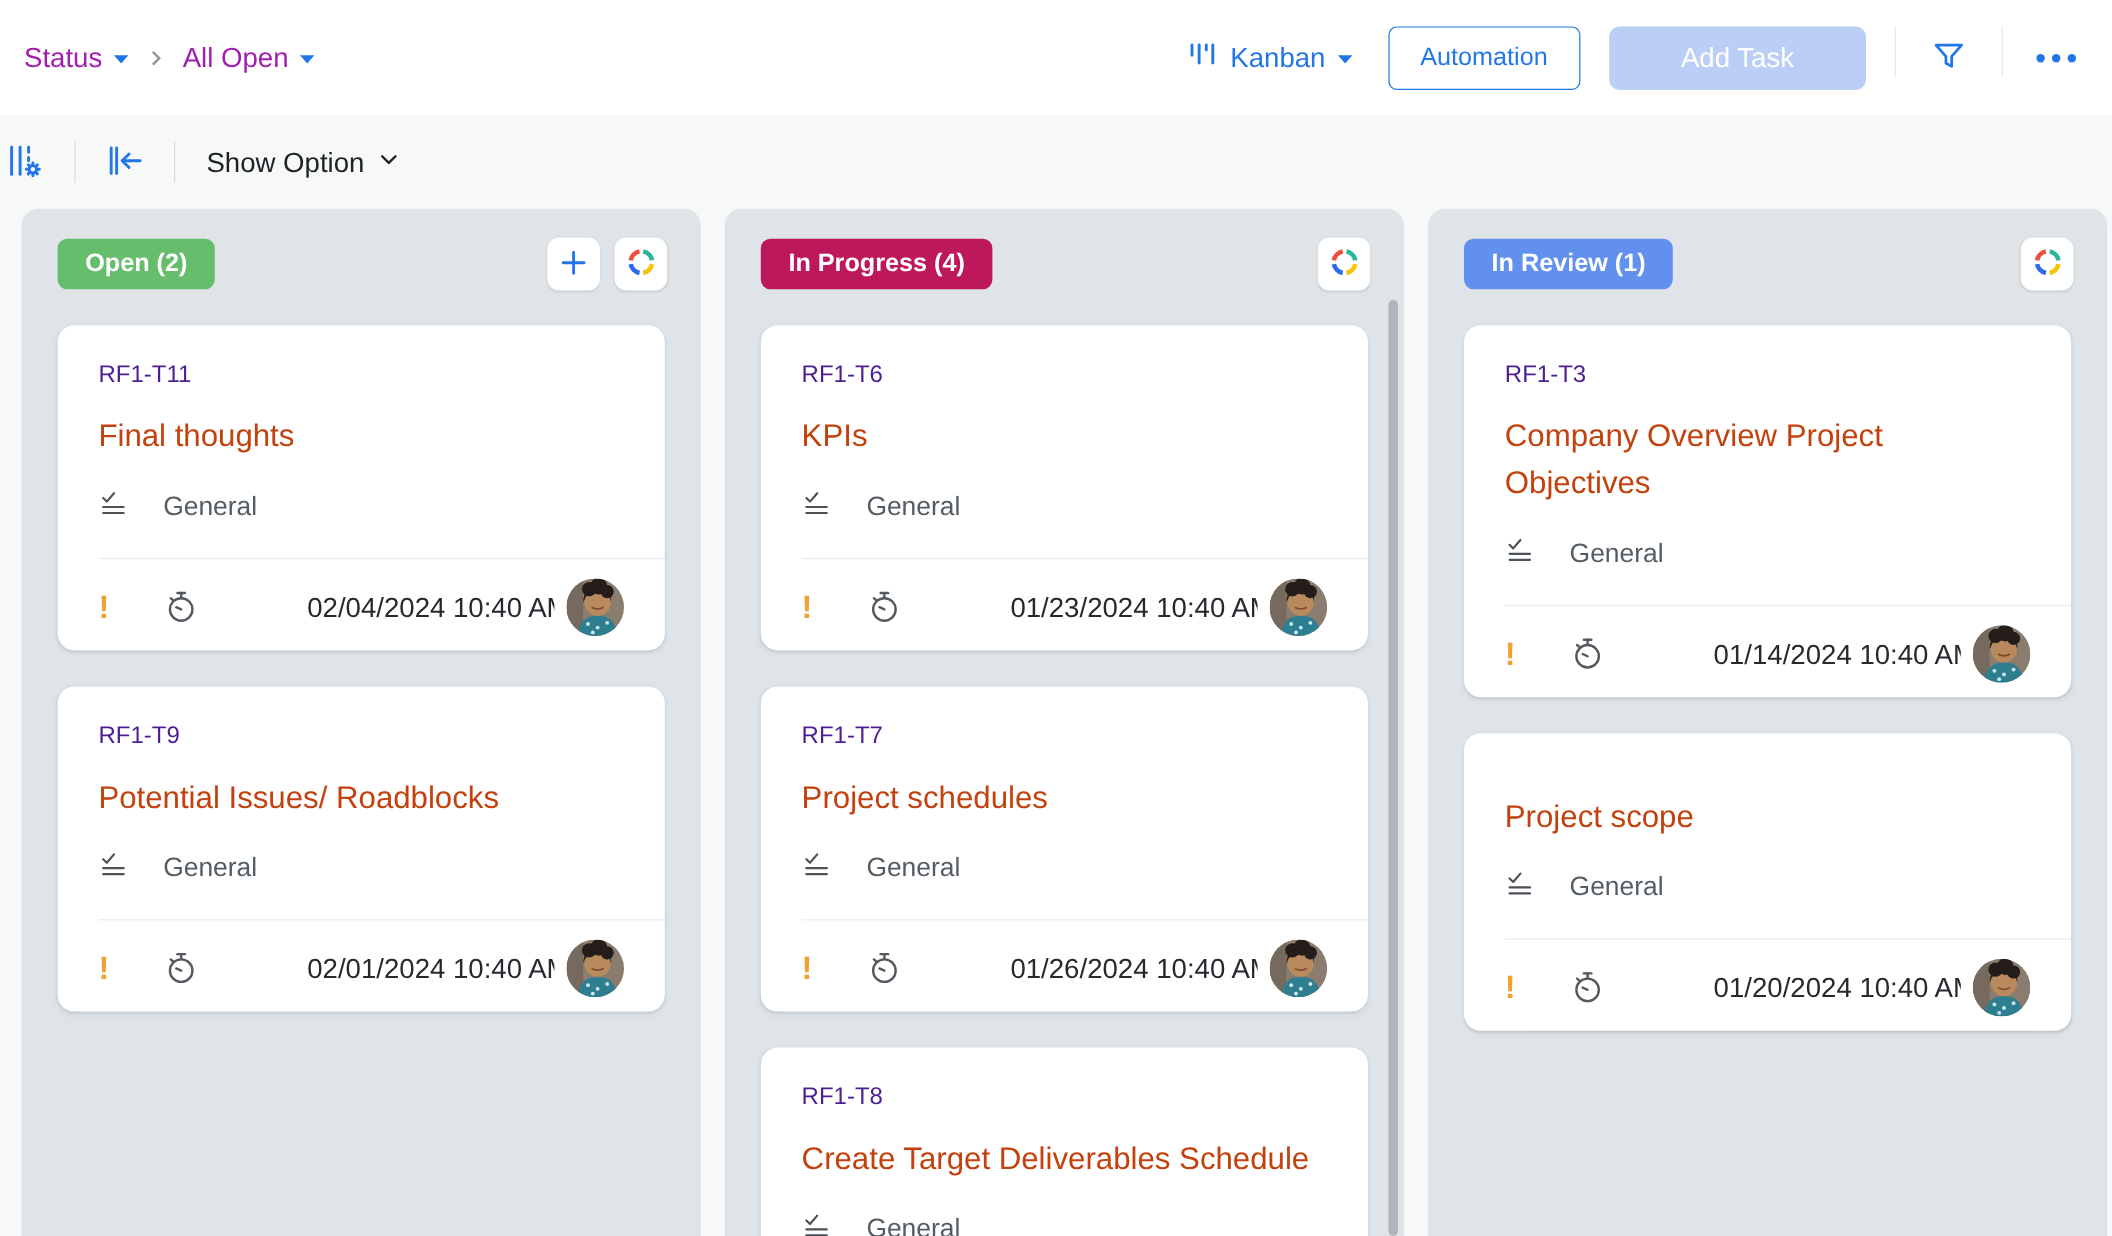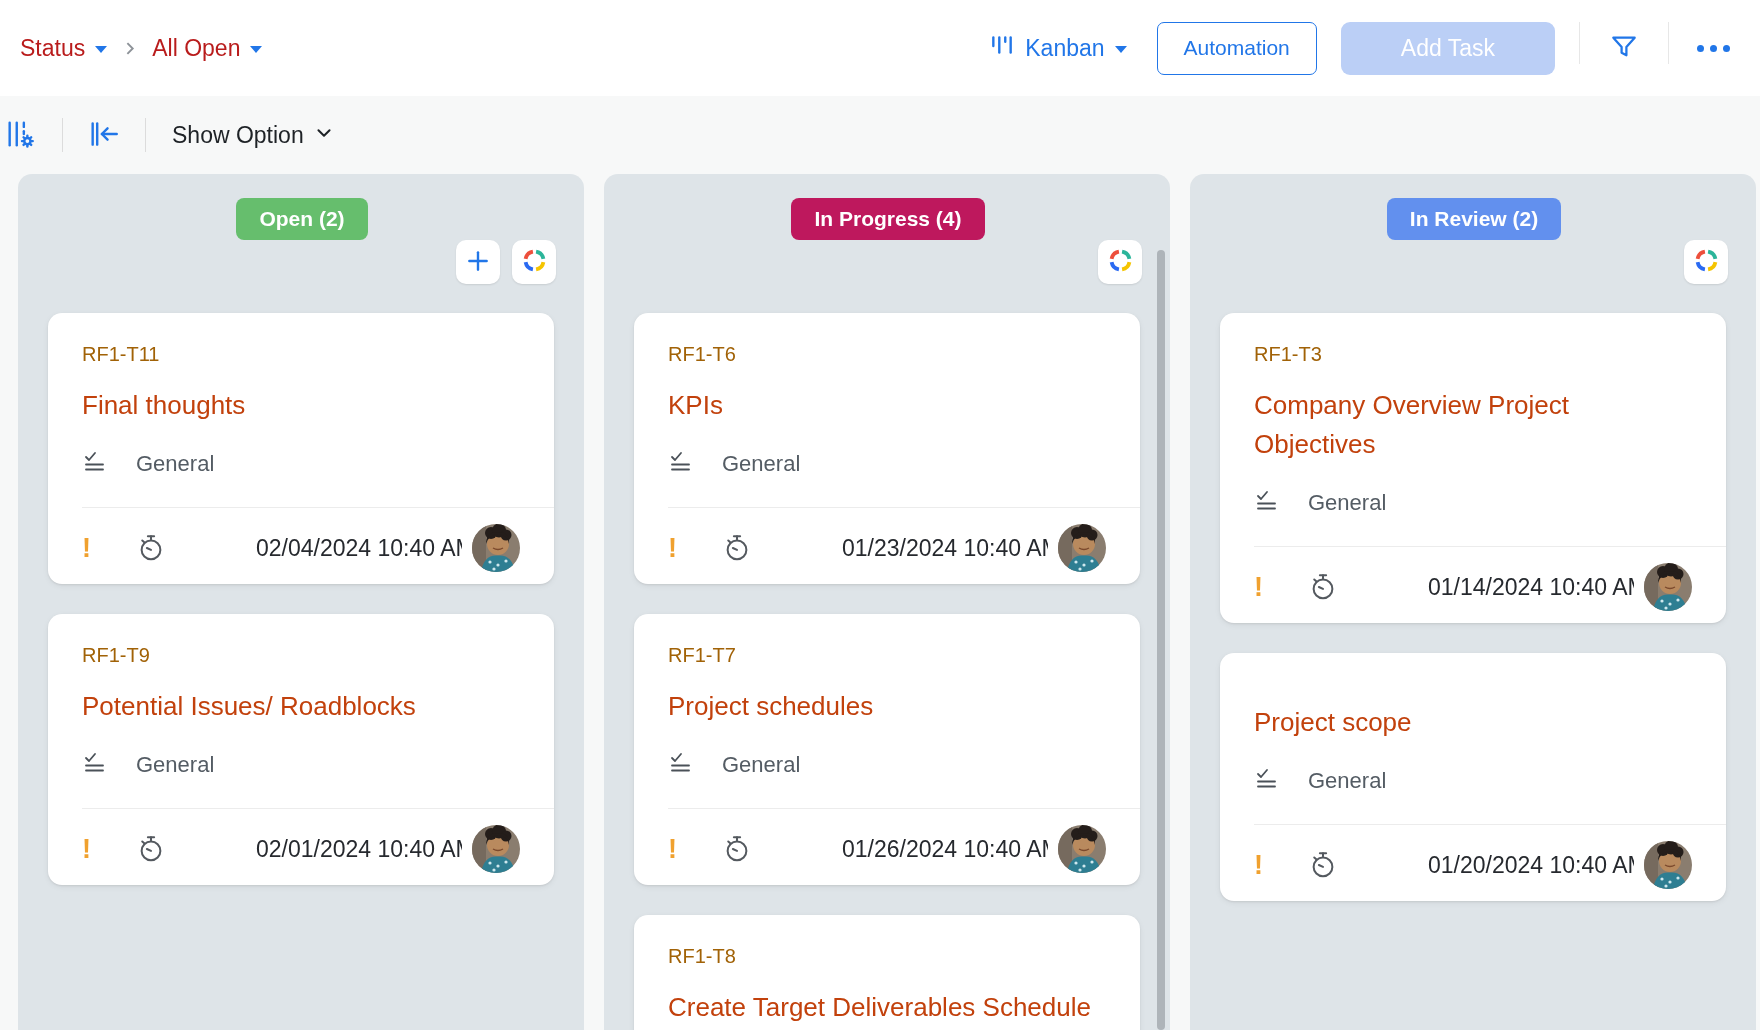--- a/index.html
+++ b/index.html
@@ -3,21 +3,21 @@
 <meta charset="utf-8">
 <style>
   * { margin:0; padding:0; box-sizing:border-box; }
   html,body { width:1760px; height:1030px; overflow:hidden;
     font-family:"Liberation Sans", sans-serif; background:#f7f8f8; }
 
   
   .topbar { height:96px; background:#ffffff; display:flex; align-items:center;
     padding:0 26px 0 20px; }
   .crumbs { display:flex; align-items:center; gap:14px; }
-  .crumb { display:flex; align-items:center; gap:10px; color:#b91c1c;
+  .crumb { display:flex; align-items:center; gap:10px; color:#a21caf;
     font-size:23px; cursor:pointer; }
   .caret { width:0; height:0; border-left:6px solid transparent;
     border-right:6px solid transparent; border-top:7px solid #2176E8; margin-top:3px; }
   .crumb-sep { display:flex; align-items:center; color:#8e9399; }
 
   .top-right { margin-left:auto; display:flex; gap:24px; }
   .view-switch { display:flex; align-items:center; gap:10px; color:#2176E8;
     font-size:23px; cursor:pointer; margin-right:6px; }
   .btn-automation { background:#fff; border:1.5px solid #2176E8; color:#2176E8;
     font-size:21px; border-radius:7px; padding:11px 26px; cursor:pointer;
@@ -34,33 +34,33 @@
   .subbar { height:78px; background:#f7f8f8; display:flex; align-items:center;
     gap:20px; }
   .subbar .vsep { height:34px; background:#dcdcdc; }
   .show-option { display:flex; align-items:center; gap:10px; font-size:23px;
     color:#1e2226; cursor:pointer; margin-left:6px; }
 
   
   .board { display:flex; gap:20px; padding-left:18px; height:856px; }
   .column { width:566px; flex:0 0 566px; background:#DEE4E8;
     border-radius:14px 14px 0 0; position:relative; overflow:hidden; }
-  .col-header { display:flex; align-items:center; padding:24px 28px 0 30px;flex-direction:column; }
+  .col-header { display:flex; align-items:center; padding:24px 28px 0 30px; }
   .badge { color:#fff; font-size:21px; font-weight:700; padding:9px 23px;
     border-radius:8px; cursor:pointer; }
   .col-actions { margin-left:auto; display:flex; gap:12px; }
   .col-btn { width:44px; height:44px; background:#fff; border:none; border-radius:10px;
     display:flex; align-items:center; justify-content:center; cursor:pointer;
     box-shadow:0 1px 2px rgba(0,0,0,.10); }
   .col-cards { padding:29px 30px 0 30px; }
 
   .card { background:#fff; border-radius:14px; padding:30px 34px 10px 34px;
     margin-bottom:30px; cursor:pointer;
     box-shadow:0 1px 2px rgba(0,0,0,.08), 0 2px 6px rgba(0,0,0,.06); }
-  .card-id { font-size:20px; color:#a16207; }
+  .card-id { font-size:20px; color:#4c1d95; }
   .card-title { font-size:26px; color:#c2410c; margin-top:20px; line-height:1.5; }
   .card-list { display:flex; align-items:center; gap:30px; margin-top:24px;
     color:#545C64; font-size:22px; }
   .card-div { height:1px; background:#ececec; margin:28px -34px 0 0; }
   .card-foot { display:flex; align-items:center; margin-top:14px; height:52px; }
   .prio { color:#F0A12F; font-size:27px; font-weight:700; width:16px; }
   .timer { margin-left:38px; display:flex; }
   .due { margin-left:auto; font-size:23px; color:#26292e; white-space:nowrap;
     overflow:hidden; max-width:206px; flex:0 1 auto; }
   .avatar { flex:0 0 48px; width:48px; height:48px; margin-left:10px;
@@ -410,21 +410,21 @@
       <span>General</span>
     </div>
 
   </div>
 </div>
     <div class="col-scrollbar"></div>
   </div>
 
   <div class="column">
     <div class="col-header">
-      <span class="badge" style="background: rgb(98, 144, 238);">In Review (2)</span>
+      <span class="badge" style="background: rgb(98, 144, 238);">In Review (1)</span>
       <div class="col-actions">
 
         <button class="col-btn">
           <span>
             <svg width="27" height="27" viewBox="0 0 24 24" fill="none" stroke-width="3.4">
               <path d="M13.4 4.1 A8 8 0 0 1 19.9 10.6" stroke="#2BB59A"></path>
               <path d="M19.9 13.4 A8 8 0 0 1 13.4 19.9" stroke="#F5C400"></path>
               <path d="M10.6 19.9 A8 8 0 0 1 4.1 13.4" stroke="#2A6AF2"></path>
               <path d="M4.1 10.6 A8 8 0 0 1 10.6 4.1" stroke="#ED4F3C"></path>
             </svg>

